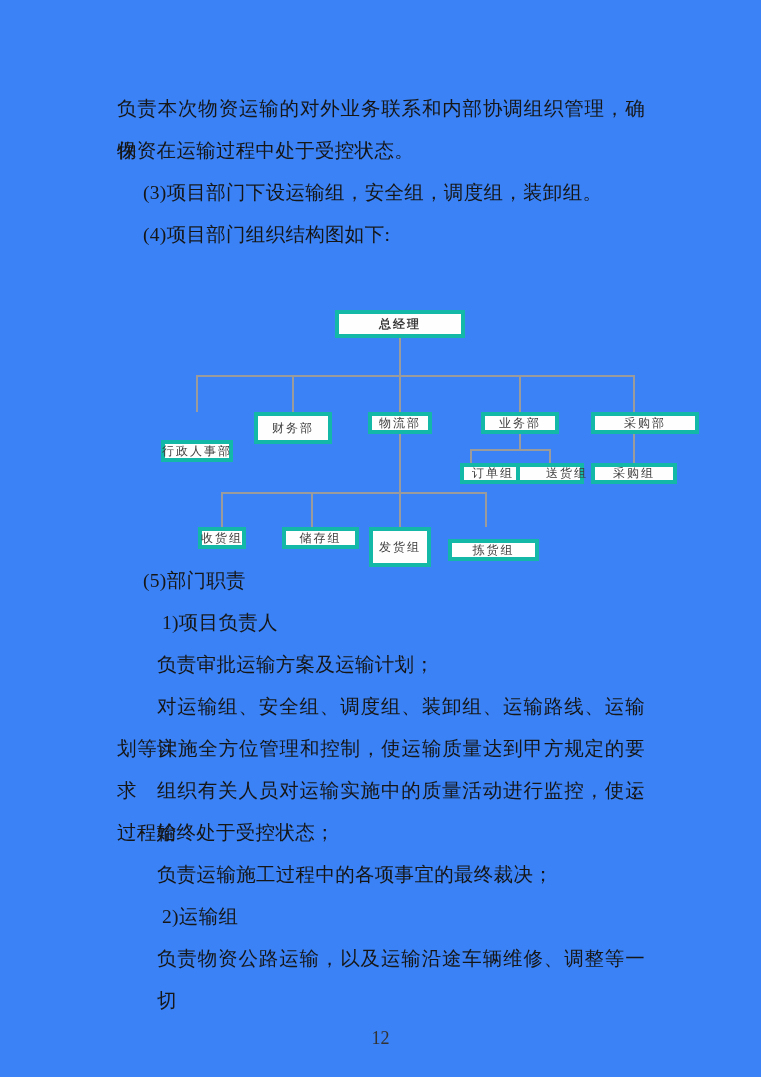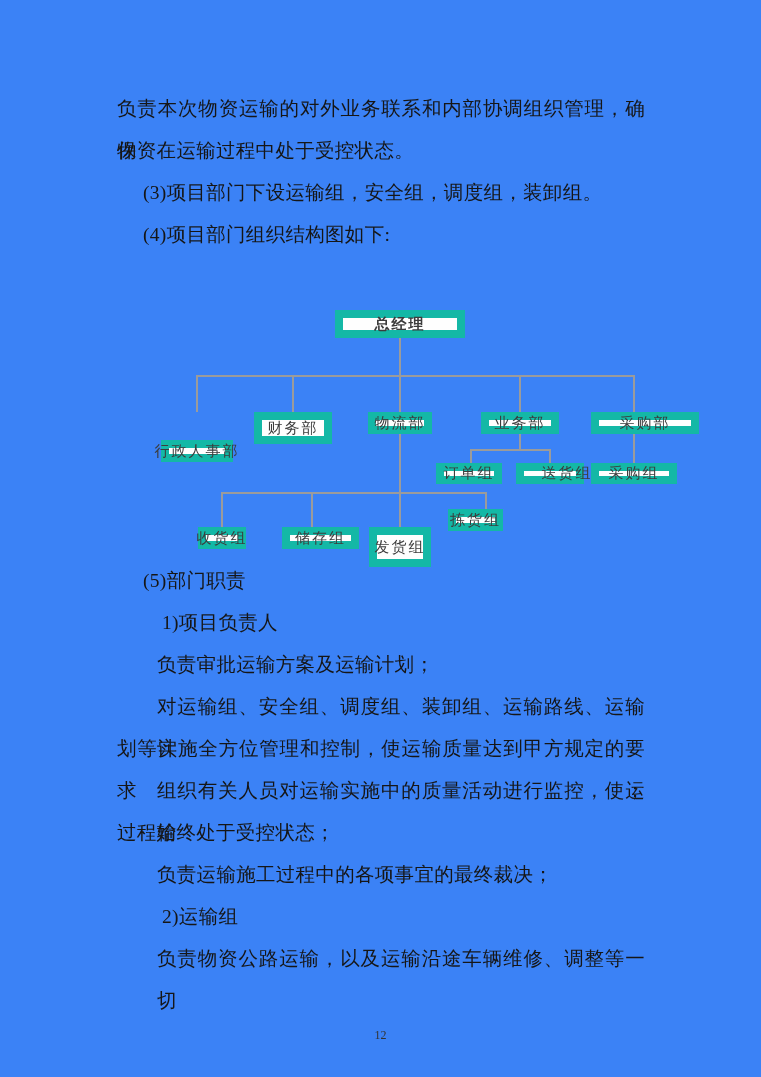--- a/index.html
+++ b/index.html
@@ -33,32 +33,32 @@
   .line.justify.ind-para { padding-left:40px; }
   
   .chart {
     position:absolute; left:140px; top:300px; width:560px; height:265px;
     filter:blur(0.3px);
     font-family:"Liberation Serif","DejaVu Serif",serif;
   }
   .cbox {
     position:absolute;
     box-sizing:border-box;
-    border:8px solid #14b8a6;
+    border:4px solid #14b8a6;
     background:#fefefe;
     display:flex; align-items:center; justify-content:center;
-    font-size:15px; letter-spacing:2px; color:#3c3c3c;
+    font-size:12px; letter-spacing:2px; color:#3c3c3c;
     white-space:nowrap;
   }
   .hl { position:absolute; height:2px; background:#9b9b9b; }
   .vl { position:absolute; width:2px;  background:#9b9b9b; }
   
   .footer {
     position:absolute; left:0; top:1028px; width:761px;
-    text-align:center; font-size:12px; color:#333333;
+    text-align:center; font-size:18px; color:#333333;
   }
 </style>
 </head>
 <body>
 
 <div class="page">
 
   <div class="block block-top">
     <div class="line justify">负责本次物资运输的对外业务联系和内部协调组织管理，确保</div>
     <div class="line">物资在运输过程中处于受控状态。</div>
@@ -89,28 +89,28 @@
     <div class="vl" style="left:493px; top:134px; height:29px;"></div>
 
     <div class="cbox" style="left:195px; top:10px;  width:130px; height:28px; font-weight:bold;">总经理</div>
 
     <div class="cbox" style="left:21px;  top:112px; width:72px; height:22px;margin-top:28px;">行政人事部</div>
     <div class="cbox" style="left:114px; top:112px; width:78px; height:32px;">财务部</div>
     <div class="cbox" style="left:228px; top:112px; width:64px; height:22px;">物流部</div>
     <div class="cbox" style="left:341px; top:112px; width:78px; height:22px;">业务部</div>
     <div class="cbox" style="left:451px; top:112px; width:108px; height:22px;">采购部</div>
 
-    <div class="cbox" style="left:296px; top:163px; width:66px; height:21px;">订单组</div>
+    <div class="cbox" style="left:320px; top:163px; width:66px; height:21px;">订单组</div>
     <div class="cbox" style="left:376px; top:163px; width:68px; height:21px;padding-left:34px;">送货组</div>
     <div class="cbox" style="left:451px; top:163px; width:86px; height:21px;">采购组</div>
 
     <div class="cbox" style="left:58px;  top:227px; width:48px; height:22px;">收货组</div>
     <div class="cbox" style="left:142px; top:227px; width:77px; height:22px;">储存组</div>
     <div class="cbox" style="left:229px; top:227px; width:62px; height:40px;">发货组</div>
-    <div class="cbox" style="left:308px; top:209px; width:55px; height:22px;">拣货组</div>
+    <div class="cbox" style="left:308px; top:239px; width:91px; height:22px;">拣货组</div>
   </div>
 
   <div class="block block-bottom">
     <div class="line ind-paren">(5)部门职责</div>
     <div class="line ind-num">1)项目负责人</div>
     <div class="line ind-para">负责审批运输方案及运输计划；</div>
     <div class="line ind-para justify">对运输组、安全组、调度组、装卸组、运输路线、运输计</div>
     <div class="line justify">划等实施全方位管理和控制，使运输质量达到甲方规定的要求；</div>
     <div class="line ind-para justify">组织有关人员对运输实施中的质量活动进行监控，使运输</div>
     <div class="line">过程始终处于受控状态；</div>

